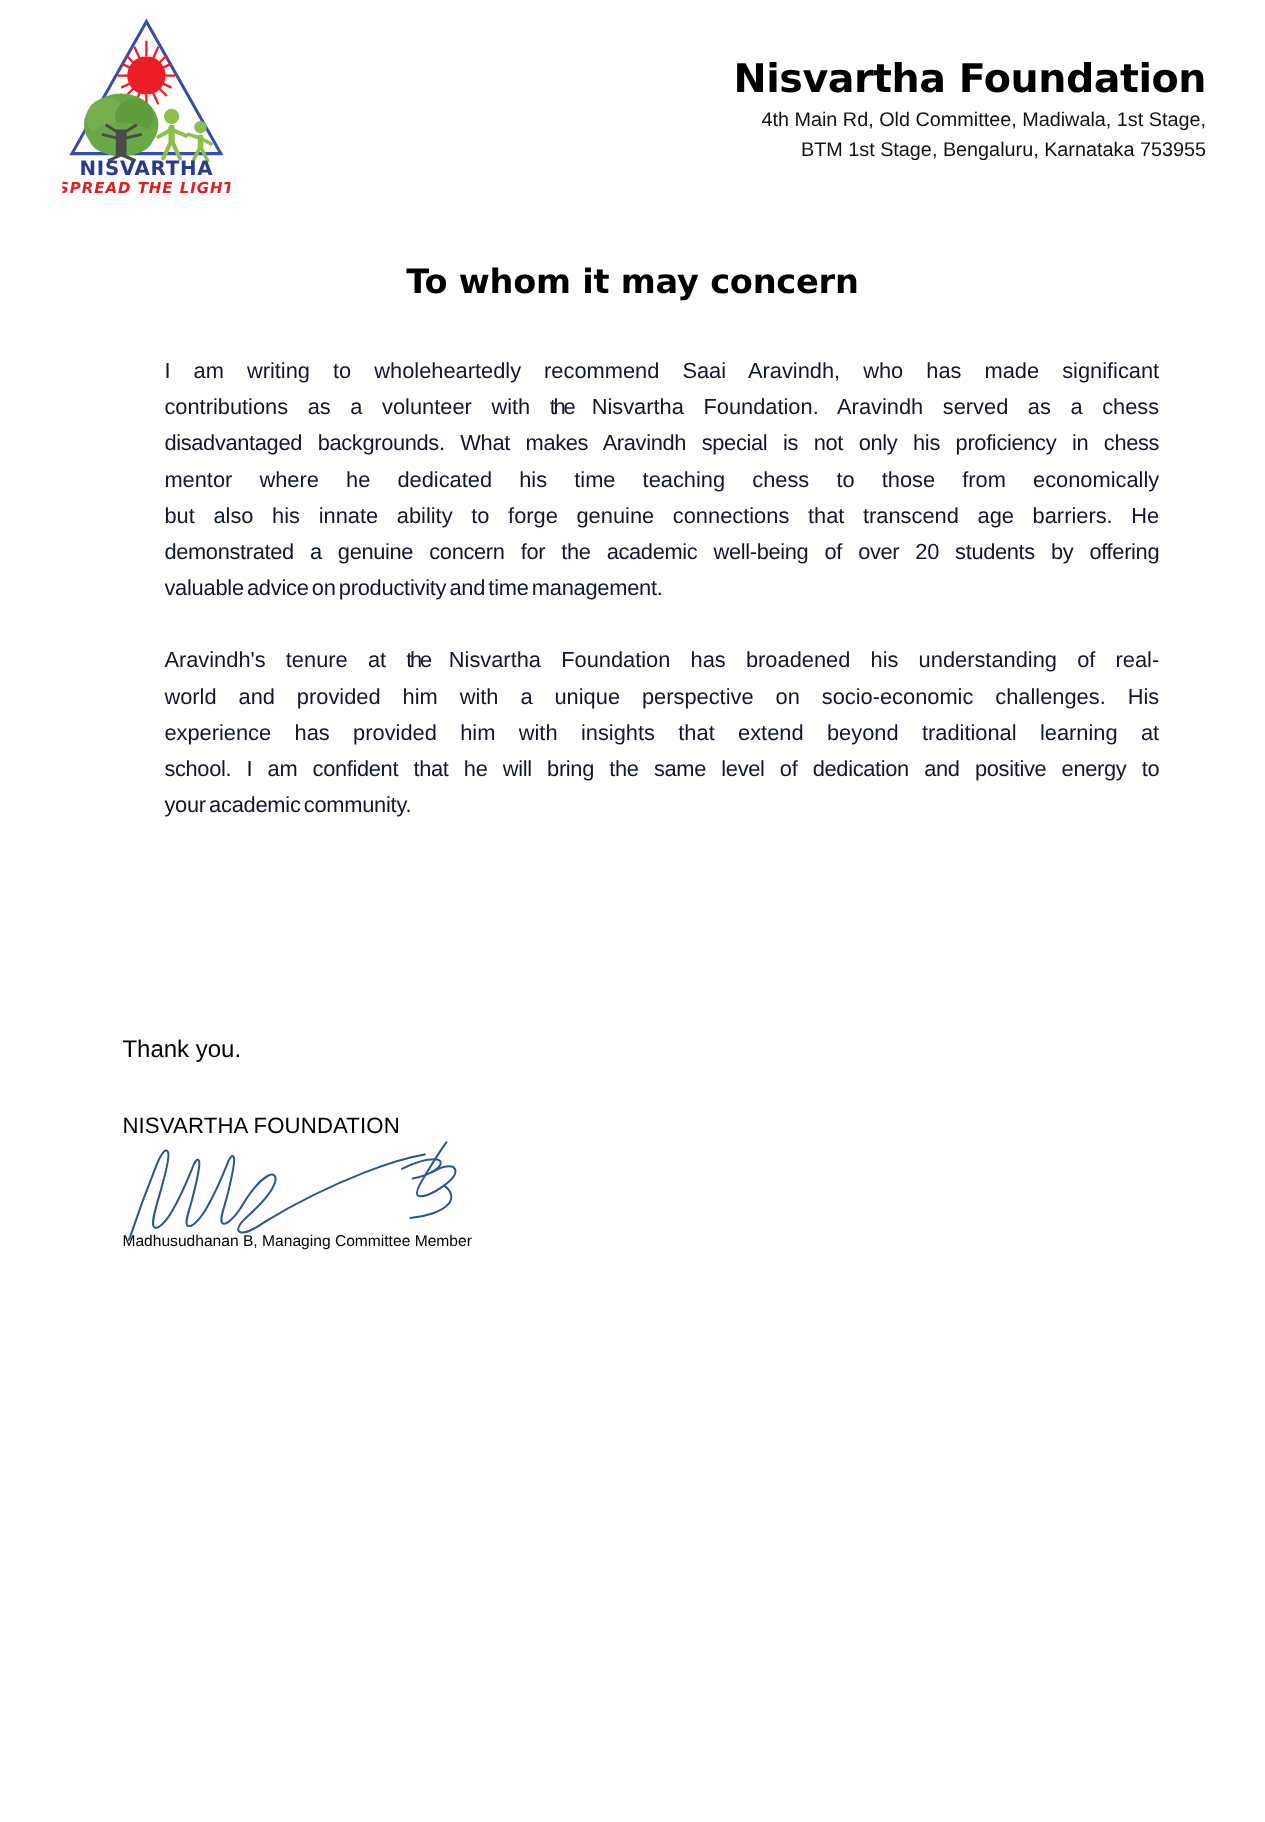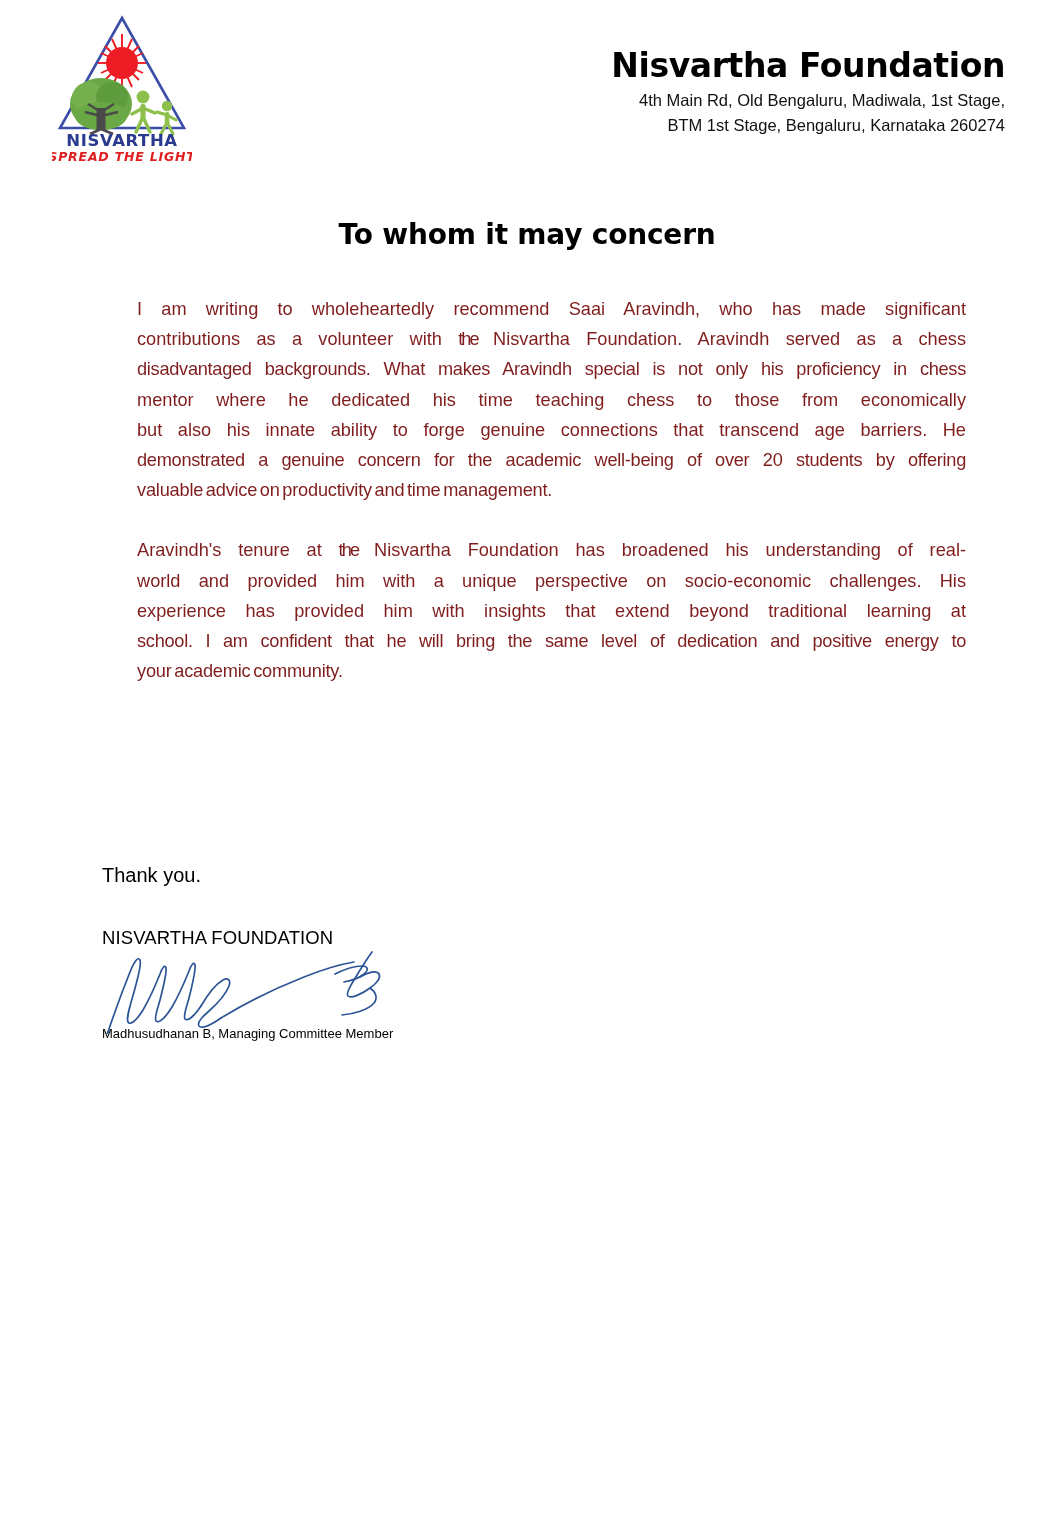--- a/index.html
+++ b/index.html
@@ -75,21 +75,21 @@
   .body-block {
     position: absolute;
     left: 137px;
     top: 294px;
     width: 829px;
   }
   .para {
     font-size: 18.2px;
     line-height: 30.2px;
     text-align: justify;
-    color: #7f1d1d;
+    color: #0f172a;
     margin: 0;
   }
   .para .ln {
     display: block;
     text-align: justify;
     text-align-last: justify;
     white-space: nowrap;
   }
   .para .ln.last {
     text-align-last: left;
@@ -198,22 +198,22 @@
       </g>
 
       <text x="70" y="134" text-anchor="middle" font-family="DejaVu Sans, sans-serif" font-size="16.5" font-weight="700" fill="#2a3b8f" letter-spacing="0.6">NISVARTHA</text>
       <text x="70" y="149" text-anchor="middle" font-family="DejaVu Sans, sans-serif" font-size="12.5" font-weight="700" font-style="italic" fill="#e02020" letter-spacing="0.8">SPREAD THE LIGHT</text>
     </svg>
   </div>
 
   <div class="org-block">
     <div class="org-name">Nisvartha Foundation</div>
     <div class="org-addr">
-      <div>4th Main Rd, Old Bengaluru, Madiwala, 1st Stage,</div>
-      <div>BTM 1st Stage, Bengaluru, Karnataka 260274</div>
+      <div>4th Main Rd, Old Committee, Madiwala, 1st Stage,</div>
+      <div>BTM 1st Stage, Bengaluru, Karnataka 753955</div>
     </div>
   </div>
 </div>
 
 <div class="doc-title">To whom it may concern</div>
 
 <div class="body-block">
 
   <p class="para">
     <span class="ln">I am writing to wholeheartedly recommend Saai Aravindh, who has made significant</span>

